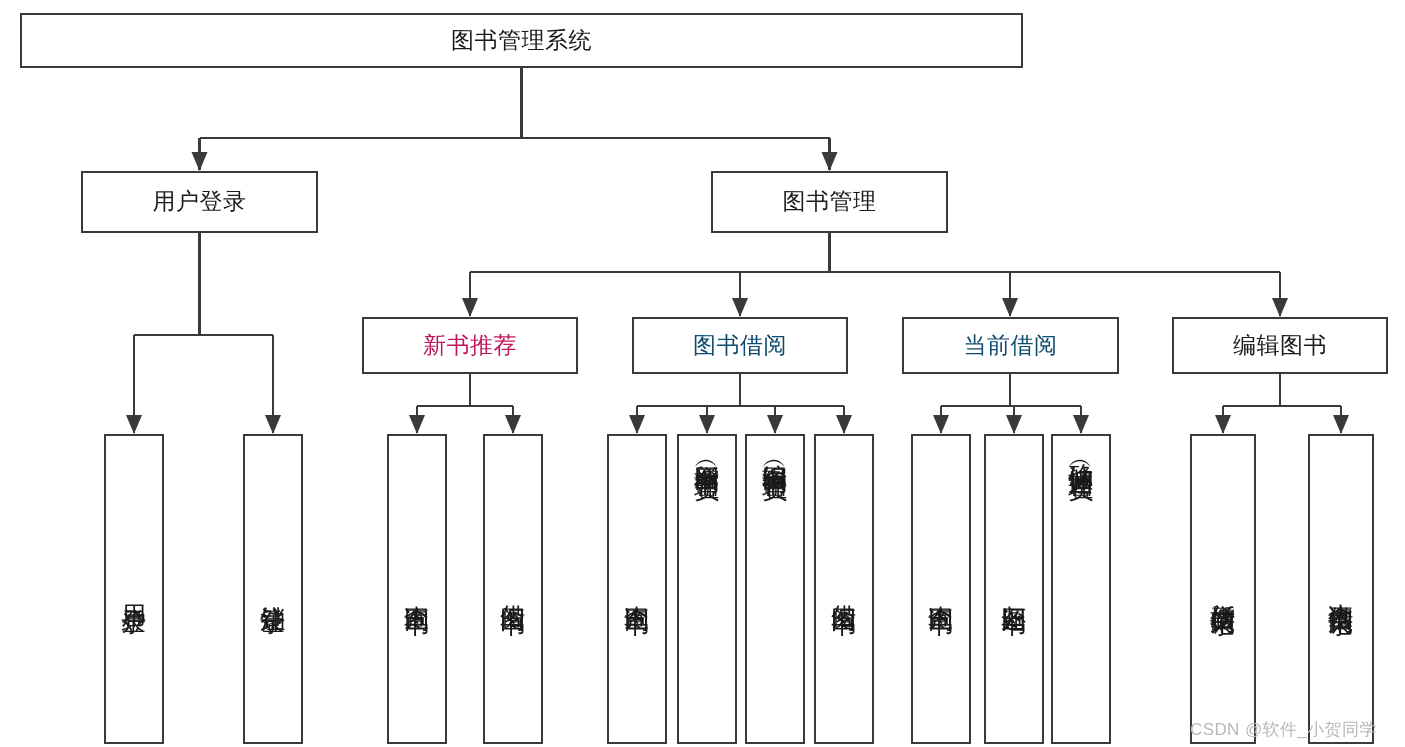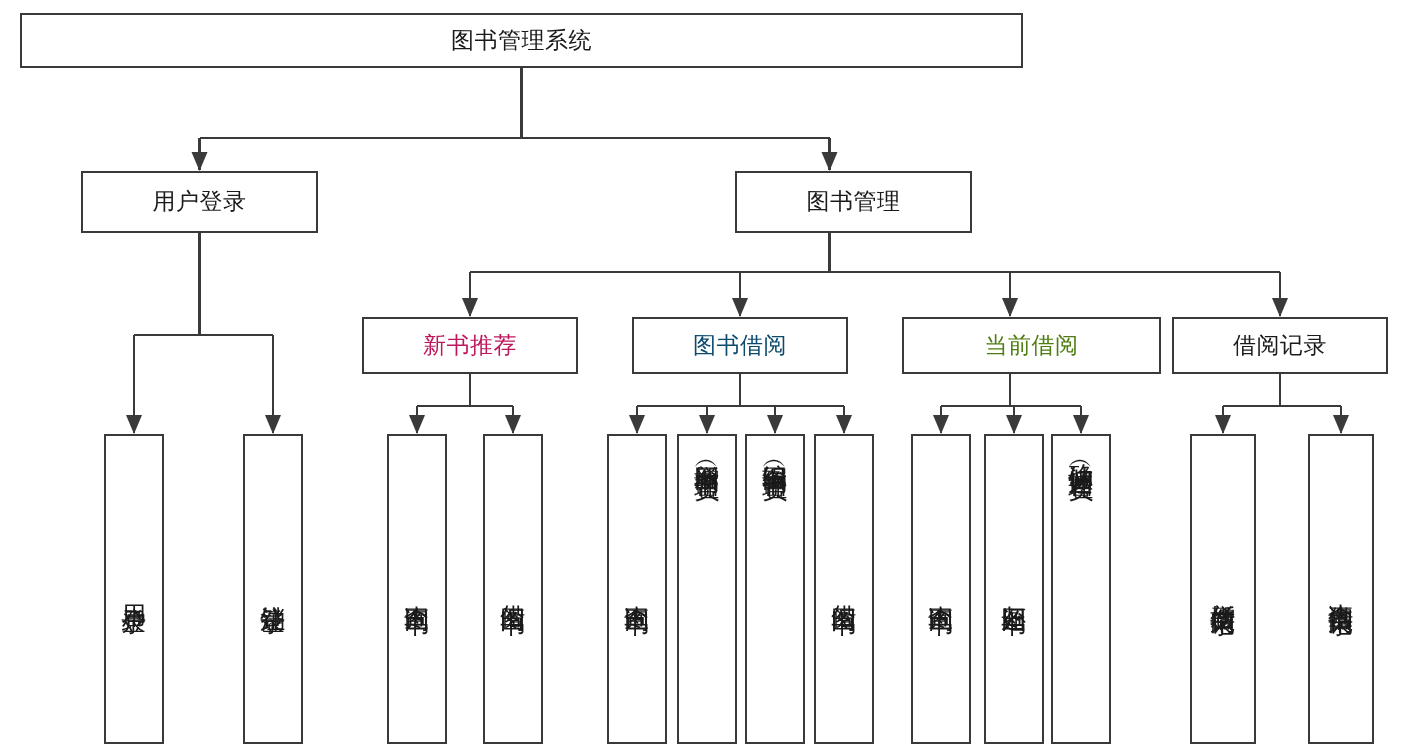--- a/index.html
+++ b/index.html
@@ -132,34 +132,34 @@
       <line x1="1341" y1="406" x2="1341" y2="433" stroke="#3a3a3a" stroke-width="2.6" shape-rendering="crispEdges"></line>
       <path d="M 1333 415 L 1349 415 L 1341 434 Z" fill="#3a3a3a"></path>
     </svg>
   <div id="nodes">
       <div class="node horiz" style="left: 20px; top: 13px; width: 1003px; height: 55px; border-color: rgb(58, 58, 58); color: rgb(26, 26, 26);">
         <span class="node-label">图书管理系统</span>
       </div>
       <div class="node horiz" style="left: 81px; top: 171px; width: 237px; height: 62px; border-color: rgb(58, 58, 58); color: rgb(26, 26, 26);">
         <span class="node-label">用户登录</span>
       </div>
-      <div class="node horiz" style="left: 711px; top: 171px; width: 237px; height: 62px; border-color: rgb(58, 58, 58); color: rgb(26, 26, 26); margin-left: 24px;">
+      <div class="node horiz" style="left: 711px; top: 171px; width: 237px; height: 62px; border-color: rgb(58, 58, 58); color: rgb(26, 26, 26);">
         <span class="node-label">图书管理</span>
       </div>
       <div class="node horiz" style="left: 362px; top: 317px; width: 216px; height: 57px; border-color: rgb(58, 58, 58); color: #be185d;">
         <span class="node-label">新书推荐</span>
       </div>
       <div class="node horiz" style="left: 632px; top: 317px; width: 216px; height: 57px; border-color: rgb(58, 58, 58); color: #0c4a6e;">
         <span class="node-label">图书借阅</span>
       </div>
-      <div class="node horiz" style="left: 902px; top: 317px; width: 259px; height: 57px; border-color: rgb(58, 58, 58); color: #4d7c0f;">
+      <div class="node horiz" style="left: 902px; top: 317px; width: 217px; height: 57px; border-color: rgb(58, 58, 58); color: #0c4a6e;">
         <span class="node-label">当前借阅</span>
       </div>
       <div class="node horiz" style="left: 1172px; top: 317px; width: 216px; height: 57px; border-color: rgb(58, 58, 58); color: rgb(26, 26, 26);">
-        <span class="node-label">借阅记录</span>
+        <span class="node-label">编辑图书</span>
       </div>
       <div class="node vert centered" style="left: 104px; top: 434px; width: 60px; height: 310px; border-color: rgb(58, 58, 58); color: rgb(26, 26, 26);">
         <span class="node-label">用户登录</span>
       </div>
       <div class="node vert centered" style="left: 243px; top: 434px; width: 60px; height: 310px; border-color: rgb(58, 58, 58); color: rgb(26, 26, 26);">
         <span class="node-label">注销登录</span>
       </div>
       <div class="node vert centered" style="left: 387px; top: 434px; width: 60px; height: 310px; border-color: rgb(58, 58, 58); color: rgb(26, 26, 26);">
         <span class="node-label">查询图书</span>
       </div>
@@ -187,13 +187,14 @@
       <div class="node vert" style="left: 1051px; top: 434px; width: 60px; height: 310px; border-color: rgb(58, 58, 58); color: rgb(26, 26, 26);">
         <span class="node-label">确认归还（管理员）</span>
       </div>
       <div class="node vert centered" style="left: 1190px; top: 434px; width: 66px; height: 310px; border-color: rgb(58, 58, 58); color: rgb(26, 26, 26);">
         <span class="node-label">新增借阅记录</span>
       </div>
       <div class="node vert centered" style="left: 1308px; top: 434px; width: 66px; height: 310px; border-color: rgb(58, 58, 58); color: rgb(26, 26, 26);">
         <span class="node-label">查询借阅记录</span>
       </div>
     </div>
+  <div class="watermark" style="left: 1190px; top: 718px; color: rgb(184, 184, 184);">CSDN @软件_小贺同学</div>
 </div>
 
 </body></html>

